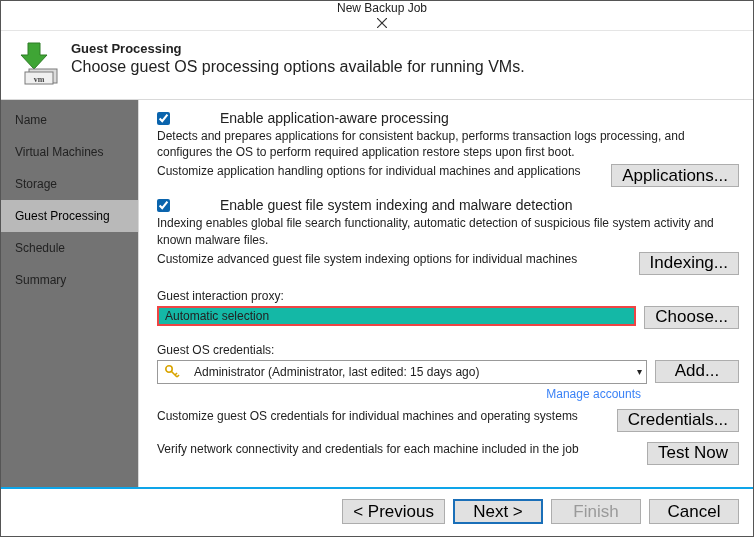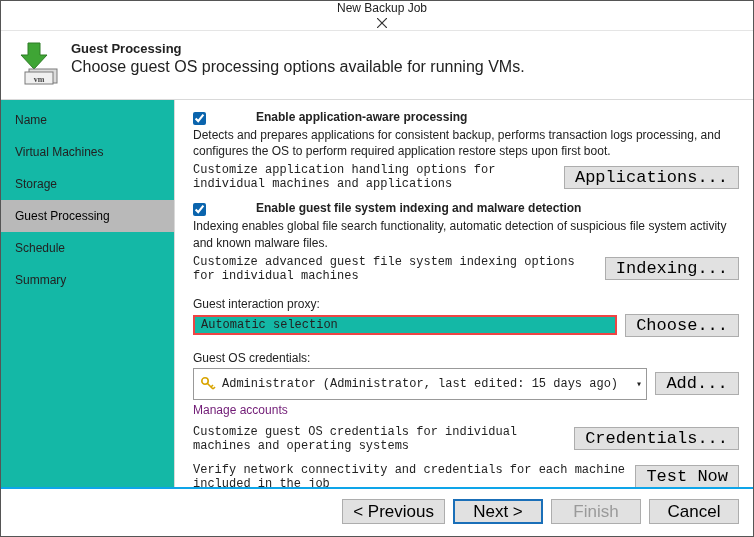--- a/index.html
+++ b/index.html
@@ -46,22 +46,22 @@
   }
   .header .sub {
     margin: 2px 12px 0 0; font-size: 16px;
   }
   
   .body {
     flex: 1; display: flex; min-height: 0;
     border-top: 1px solid #d9d9d9;
   }
   .sidebar {
-    width: 174px;
-    background: #14b8a6;
+    width: 138px;
+    background: #737373;
     border-right: 1px solid #d9d9d9;
     padding-top: 4px;
   }
   .sidebar .item {
     padding: 9px 14px;
     cursor: default;
   }
   .sidebar .item.selected {
     background: #b9b9b9;
     color: #000;
@@ -70,27 +70,26 @@
     flex: 1;
     padding: 10px 14px 6px 18px;
     overflow: hidden;
   }
   .row { display: flex; align-items: flex-start; }
   .checkbox-row { margin-bottom: 2px; }
   .checkbox-row input[type=checkbox] {
     margin: 2px 6px 0 0;
     accent-color: #0a64ad;
   }
-  .checkbox-row .cb-label { font-weight: 700; font-size: 12px; padding-left: 44px; }
+  .checkbox-row .cb-label { font-weight: 400; font-size: 14px; padding-left: 44px; }
   .indent { margin-left: 22px; }
   .desc { margin: 2px 0 4px 0; line-height: 1.35; }
   .flexrow {
-    display: flex; align-items: center; gap: 8px;
+    display: flex; align-items: flex-start; gap: 8px;
     margin: 3px 0 10px 0;
-    font-family: Liberation Mono, monospace;
   }
   .flexrow .txt { flex: 1; }
   .btn {
     min-width: 84px; height: 23px;
     border: 1px solid #adadad;
     background: #e1e1e1;
     font-family: inherit; font-size: 17px;
     padding: 0 10px;
     cursor: default;
   }
@@ -105,38 +104,38 @@
     flex: 1;
     height: 20px;
     border: 2px solid #ef4444;
     background: #14b8a6;
     padding: 0 6px;
     display: flex; align-items: center;
     font-size: 12px;
   }
   .select {
     flex: 1;
-    height: 32px;
+    height: 24px;
     border: 1px solid #999;
     background: #fff;
     display: flex; align-items: center;
     padding: 0 4px 0 6px;
-    gap: 6px;
+    gap: 14px;
     position: relative;
   }
   .select .caret {
     margin-left: auto;
     font-size: 10px;
   }
   .key-icon {
     width: 16px; height: 16px;
     display: inline-flex; align-items:center; justify-content:center;
   }
   .link {
-    color: #701a75; text-align: left;
+    color: #3b82f6; text-align: right;
     margin: 3px 98px 8px 0;
     cursor: default;
   }
   
   .footer {
     border-top: 2px solid #0ea5e9;
     display: flex;
     justify-content: flex-end;
     gap: 8px;
     padding: 10px 14px 12px 14px;

